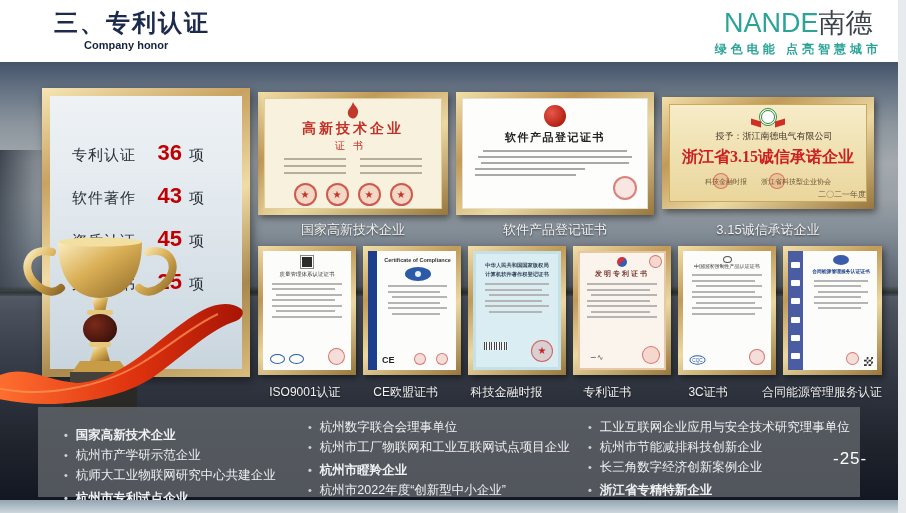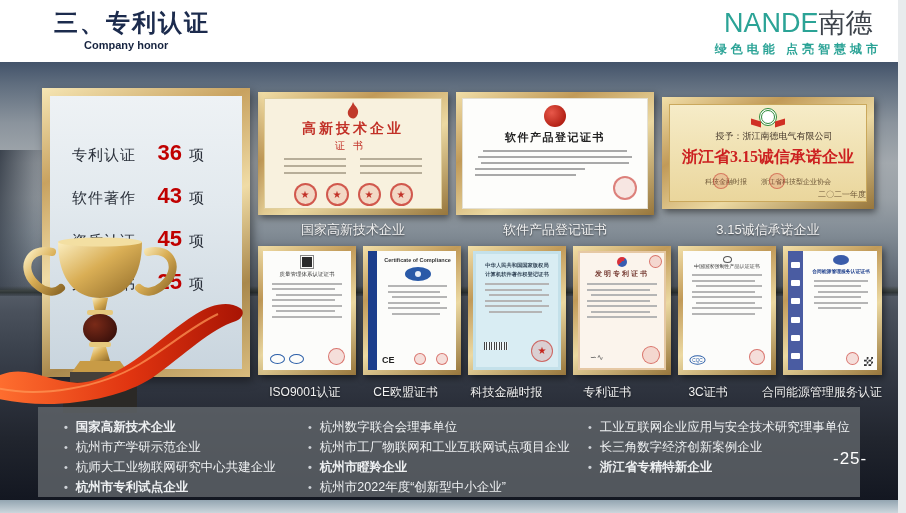--- a/index.html
+++ b/index.html
@@ -139,21 +139,21 @@
   .cap { display:flex; justify-content:center; }
   .cap span { font-size:13px; color:#f2f2f2; white-space:nowrap; text-shadow:0 1px 2px rgba(0,0,0,.6); }
   .cap-row2 .cap span { font-size:12px; }
 
   
   .honors { position:absolute; left:38px; top:407px; width:822px; height:90px; z-index:6;
     background:rgba(98,102,108,.8); display:flex; padding:13px 0 0 26px; }
   .hcol1 { width:244px; } .hcol2 { width:280px; } .hcol3 { width:272px; }
   .h-item { font-size:12.5px; color:#eef0f2; line-height:15px; white-space:nowrap; margin-bottom:5px; }
   .h-item .bullet { color:#cfd3d8; margin-right:8px; font-size:11px; }
-  .h-item.bold { font-weight:bold; }
+  .h-item.bold { font-weight:bold;margin-top:8px; }
 
   .pagenum { position:absolute; left:833px; top:449px; font-size:17px; color:#fff; z-index:7; letter-spacing:1px; }
 </style>
 </head>
 <body>
 
 <div class="slide">
 
   <div class="photo"></div>
   <div class="horizon"></div>
@@ -446,20 +446,21 @@
       <div class="h-item bold"><span class="bullet">•</span><span>杭州市专利试点企业</span></div>
     </div>
     <div class="hcol2">
       <div class="h-item"><span class="bullet">•</span><span>杭州数字联合会理事单位</span></div>
       <div class="h-item"><span class="bullet">•</span><span>杭州市工厂物联网和工业互联网试点项目企业</span></div>
       <div class="h-item bold"><span class="bullet">•</span><span>杭州市瞪羚企业</span></div>
       <div class="h-item"><span class="bullet">•</span><span>杭州市2022年度“创新型中小企业”</span></div>
     </div>
     <div class="hcol3">
       <div class="h-item"><span class="bullet">•</span><span>工业互联网企业应用与安全技术研究理事单位</span></div>
+      <div class="h-item"><span class="bullet">•</span><span>杭州市节能减排科技创新企业</span></div>
       <div class="h-item"><span class="bullet">•</span><span>长三角数字经济创新案例企业</span></div>
       <div class="h-item bold"><span class="bullet">•</span><span>浙江省专精特新企业</span></div>
     </div>
   </div>
 
   <div class="pagenum">-25-</div>
 
   <div class="edge-right"></div>
   <div class="edge-bottom"></div>
 </div>

